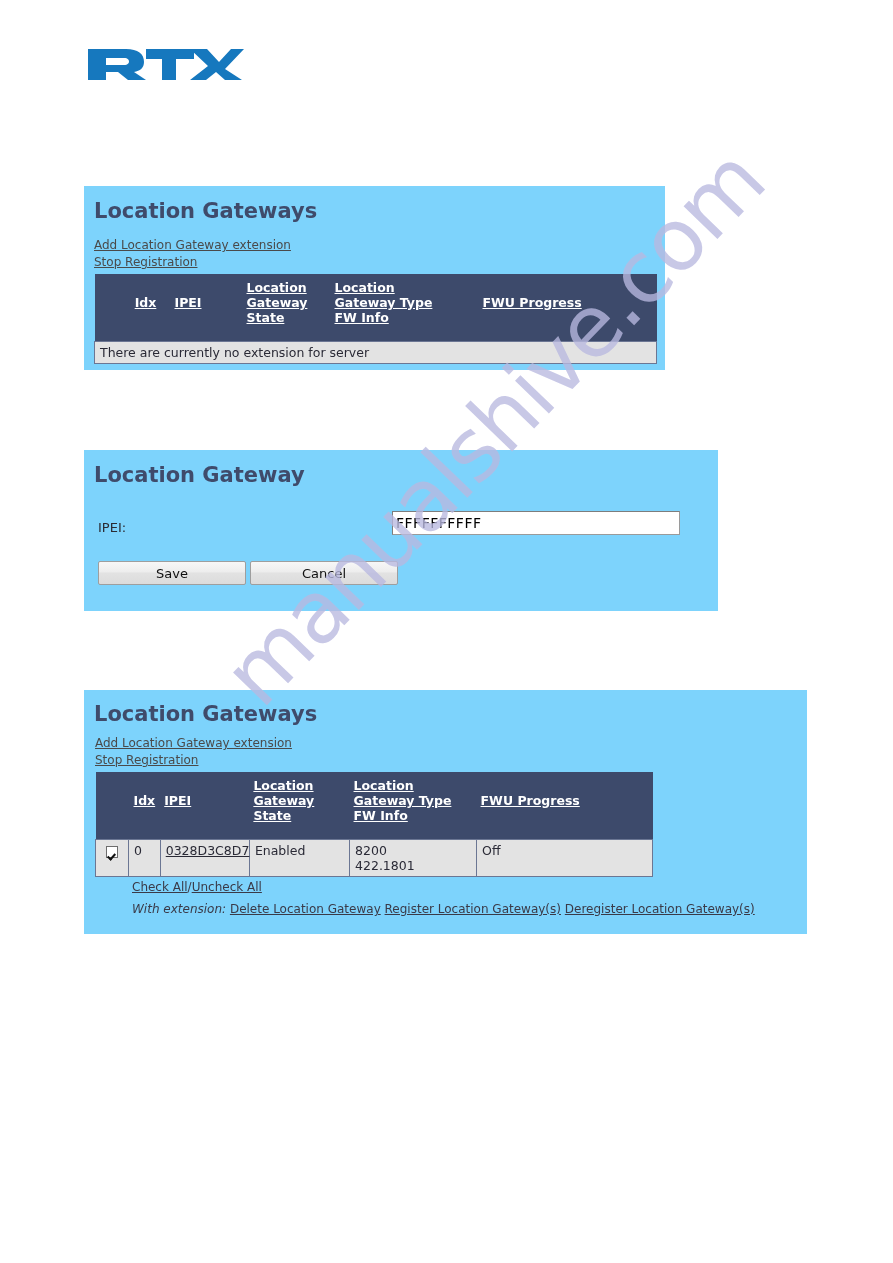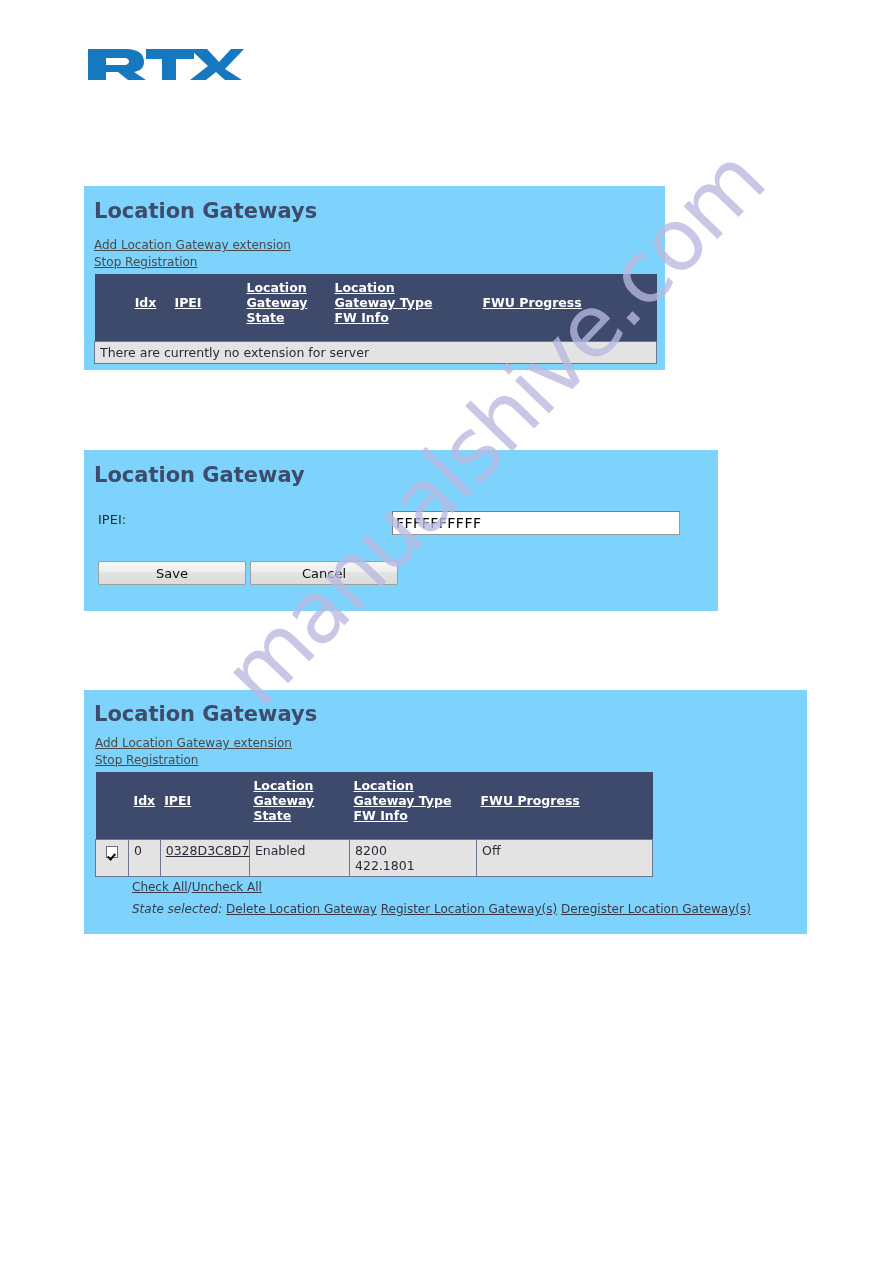--- a/index.html
+++ b/index.html
@@ -249,21 +249,21 @@
         <td class="msgcell" colspan="6">There are currently no extension for server</td>
       </tr>
     </tbody>
   </table>
 </div>
 
 <div class="panel" id="panel-form" style="left:84px; top:450px; width:634px; height:161px;">
 
   <div class="panel-title" style="position:absolute; left:10px; top:13px;">Location Gateway</div>
 
-  <div class="field-label" style="position:absolute; left:14px; top:62px;">IPEI:</div>
+  <div class="field-label" style="position:absolute; left:14px; top:70px;">IPEI:</div>
 
   <input class="textbox" type="text" style="position: absolute; left: 308px; top: 61px;" value="FFFFFFFFFF">
 
   <button class="btn" style="position:absolute; left:14px; top:111px;">Save</button>
   <button class="btn" style="position:absolute; left:166px; top:111px;">Cancel</button>
 </div>
 
 <div class="panel" id="panel-list" style="left:84px; top:690px; width:723px; height:244px;">
 
   <div class="panel-title" style="position:absolute; left:10px; top:12px;">Location Gateways</div>
@@ -321,18 +321,18 @@
         <td>Off</td>
       </tr>
     </tbody>
   </table>
 
   <div class="footrow" style="position:absolute; left:11px; top:190px;">
     <a href="#">Check All</a><span>/</span><a href="#">Uncheck All</a>
   </div>
 
   <div class="footrow" style="position:absolute; left:11px; top:212px;">
-    <span class="ital">State selected:</span>
+    <span class="ital">With extension:</span>
     <a href="#">Delete Location Gateway</a>
     <a href="#">Register Location Gateway(s)</a>
     <a href="#">Deregister Location Gateway(s)</a>
   </div>
 </div>
 
 </body></html>

